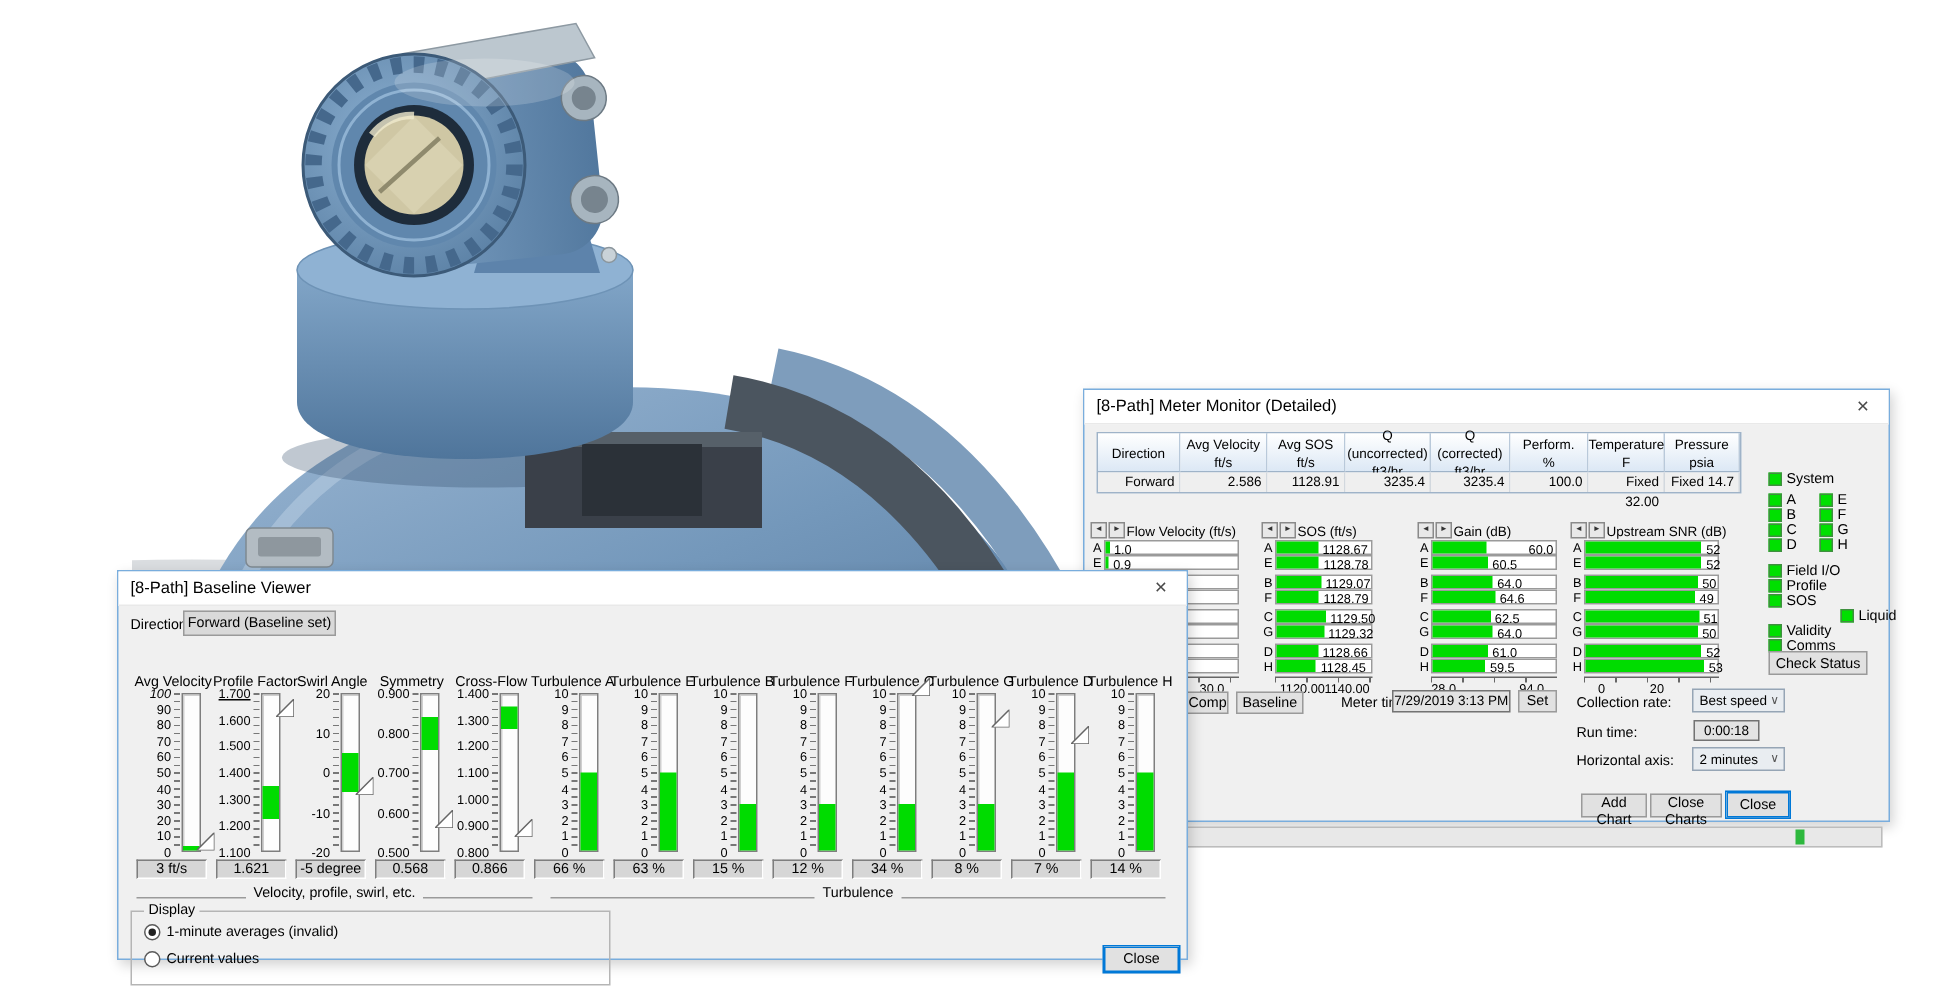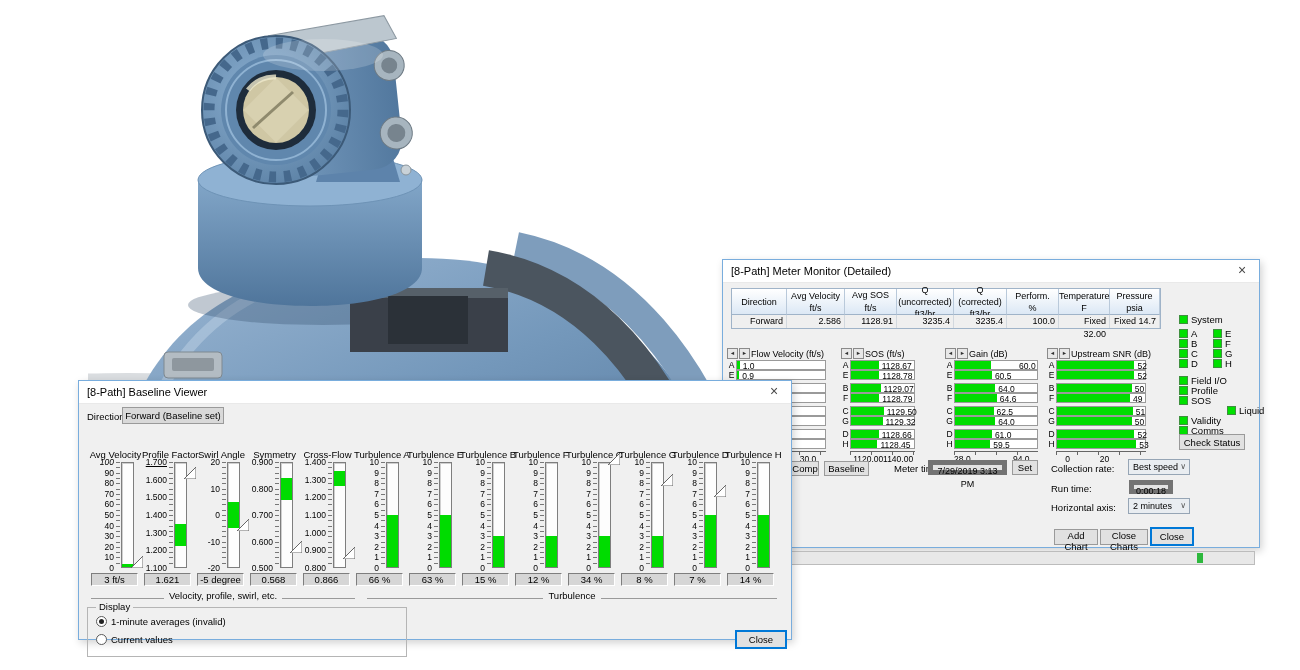--- a/index.html
+++ b/index.html
@@ -42,21 +42,21 @@
   .lamprow{position:absolute;left:456px;display:flex;align-items:center;font-size:9.5px;}
   .lamp{width:9px;height:9px;background:#00e000;border:1px solid #3f8f3f;margin-right:3px;box-sizing:border-box;}
   .lampitem{display:flex;align-items:center;width:30px;}
   .lampitem.wide{width:auto;}
 
   
   .btn{position:absolute;box-sizing:border-box;background:#e1e1e1;border:1px solid #9a9a9a;font-size:9.5px;
        font-family:"Liberation Sans",sans-serif;text-align:center;color:#000;padding:0;}
   .btn.focus{border:1px solid #0078d7;box-shadow:inset 0 0 0 1px #0078d7;}
   .lbl{position:absolute;font-size:9.5px;white-space:nowrap;}
-  .tbox{position:absolute;box-sizing:border-box;background:#e3e3e3;border:5px solid #737373;font-size:9px;
+  .tbox{position:absolute;box-sizing:border-box;background:#e3e3e3;border:1px solid #737373;font-size:9px;
         text-align:center;line-height:13px;}
   .dd{position:absolute;box-sizing:border-box;background:#e9edf1;border:1px solid #96a5b5;font-size:9px;
       line-height:14px;padding-left:4px;}
   .dd .chev{position:absolute;right:3px;top:0;font-size:8px;color:#555;}
   .progress{position:absolute;box-sizing:border-box;border:1px solid #bcbcbc;background:#e8e8e8;}
   .progress .seg{position:absolute;top:1px;bottom:1px;width:6px;background:#2db83d;}
 
   
   .gauge{position:absolute;top:46px;width:53px;}
   .glabel{height:13px;font-size:9.5px;text-align:center;white-space:nowrap;}
@@ -163,21 +163,21 @@
     <div class="body">
       <div class="mm-table">
         <div class="tr" id="mm-thead">
             <div class="th" style="width: 55px;">
               <div>Direction</div>
             </div>
             <div class="th" style="width: 58px;">
               <div>Avg Velocity</div>
               <div>ft/s</div>
             </div>
-            <div class="th" style="width: 52px; justify-content: space-between;">
+            <div class="th" style="width: 52px;">
               <div>Avg SOS</div>
               <div>ft/s</div>
             </div>
             <div class="th" style="width: 57px;">
               <div>Q (uncorrected)</div>
               <div>ft3/hr</div>
             </div>
             <div class="th" style="width: 53px;">
               <div>Q (corrected)</div>
               <div>ft3/hr</div>

